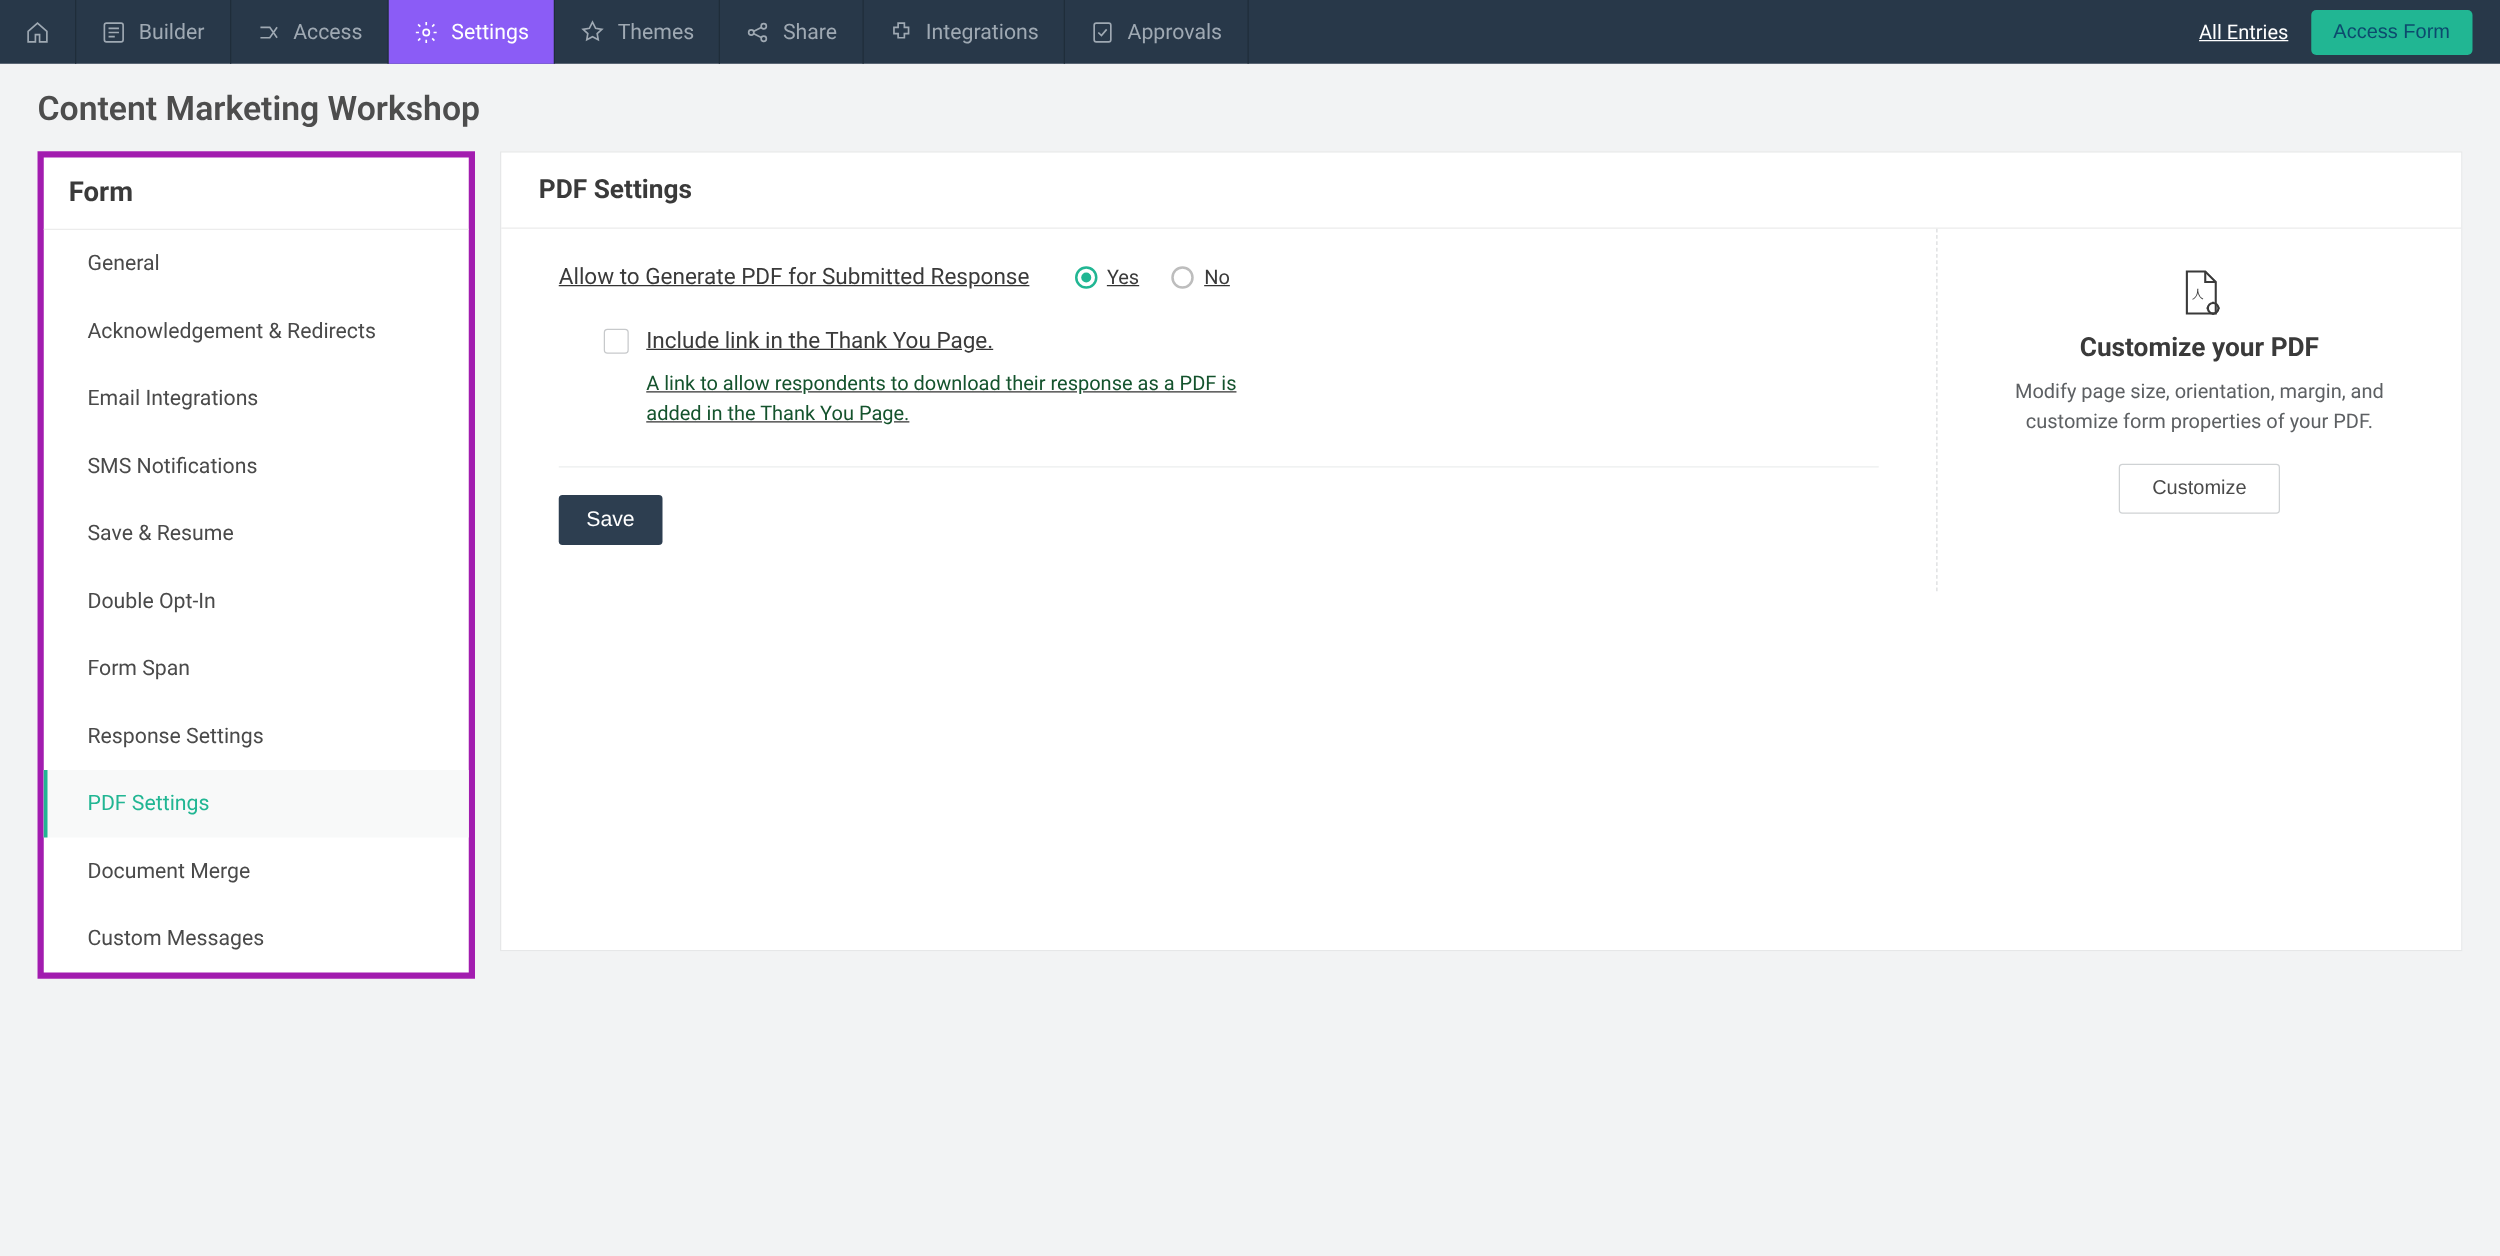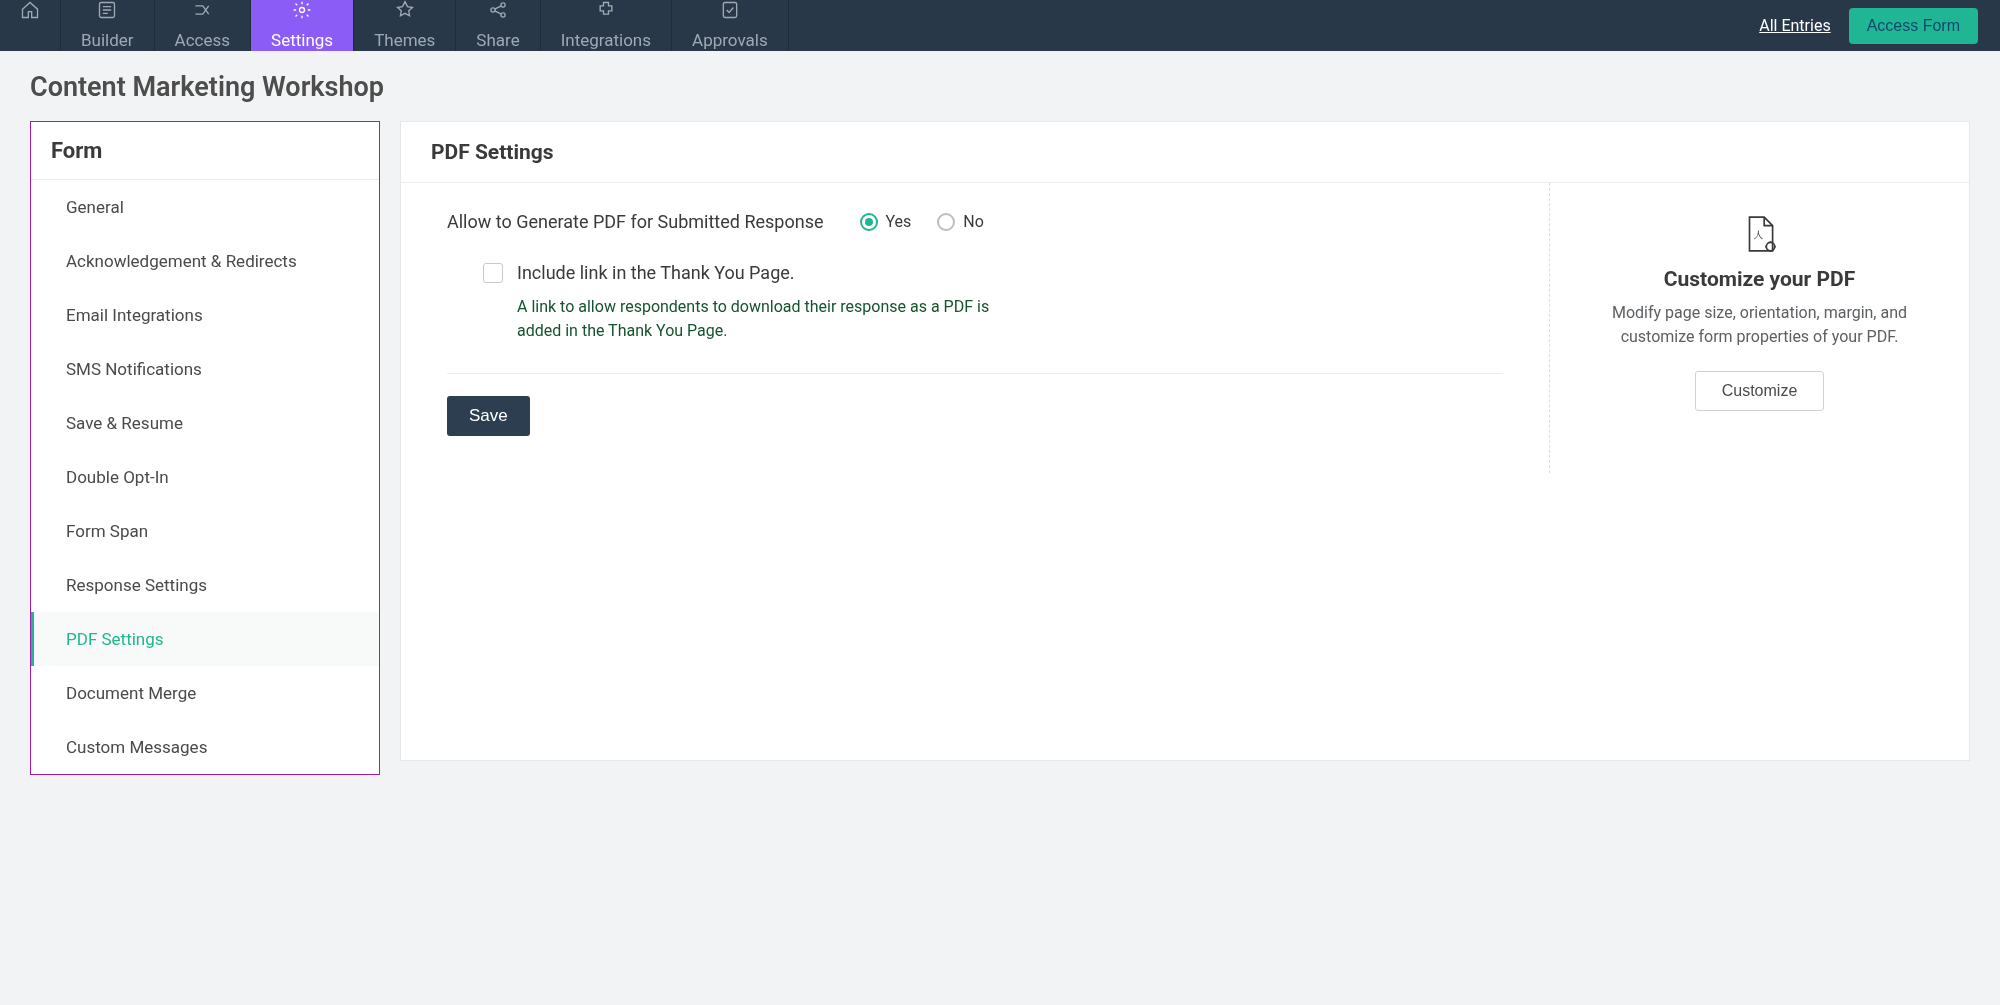--- a/index.html
+++ b/index.html
@@ -1,42 +1,42 @@
 <!DOCTYPE html>
 <html><head>
 <meta charset="utf-8">
 <style>
 * { margin: 0; padding: 0; box-sizing: border-box; }
 body { font-family: -apple-system, BlinkMacSystemFont, "Segoe UI", Roboto, Helvetica, Arial, sans-serif; background: #f2f3f4; color: #333; }
 
 .topnav { background: #283849; height: 51px; display: flex; align-items: stretch; }
 .topnav-left { display: flex; align-items: stretch; }
-.topnav-item { display: flex; align-items: center; gap: 10px; padding: 0 20px; color: #9fa9b3; cursor: pointer; border-right: 1px solid #1f2d3a; font-size: 17px; flex-direction: column; }
+.topnav-item { display: flex; align-items: center; gap: 10px; padding: 0 20px; color: #9fa9b3; cursor: pointer; border-right: 1px solid #1f2d3a; font-size: 17px; }
 .topnav-item.home { padding: 0 20px; }
 .topnav-item.active { background: #8b5cf6; color: #fff; }
 .topnav-item .icon { width: 20px; height: 20px; display:inline-flex; align-items:center; justify-content:center; }
 .topnav-item .icon svg { width: 20px; height: 20px; }
 .topnav-spacer { flex: 1; }
 .topnav-right { display: flex; align-items: center; gap: 18px; padding-right: 22px; }
 .all-entries { color: #fff; text-decoration: underline; font-size: 16px; cursor:pointer; }
 .access-form-btn { background: #21b693; color: #0c4a6e; border: none; padding: 9px 18px; border-radius: 4px; font-size: 16px; cursor:pointer; }
 
 .page-title { padding: 20px 30px 18px; font-size: 27px; font-weight: 600; color: #4d4d4d; }
 
 .content-area { display: flex; gap: 20px; padding: 0 30px 30px; align-items: flex-start; }
 
-.sidebar { width: 350px; background: #fff; border: 1px solid #a21caf; }
+.sidebar { width: 350px; background: #fff; border: 5px solid #a21caf; }
 .sidebar-header { padding: 16px 20px; font-size: 22px; font-weight: 700; color: #3a3a3a; border-bottom: 1px solid #ececec; }
 .sidebar-item { padding: 17px 32px; font-size: 17px; color: #4a4a4a; cursor: pointer; border-left: 3px solid transparent; }
 .sidebar-item.active { background: #f8f9f9; color: #21b693; border-left: 3px solid #21b693; }
 
 .main-panel { flex: 1; background: #fff; border: 1px solid #e6e7e8; min-height: 640px; }
 .panel-header { padding: 18px 30px; font-size: 21px; font-weight: 700; color: #3a3a3a; border-bottom: 1px solid #ececec; }
 .panel-body { display: flex; }
-.panel-left { flex: 1; padding: 28px 46px; }
+.panel-left { flex: 1; padding: 28px 46px; text-decoration: underline; }
 .panel-right { width: 420px; padding: 30px 28px; border-left: 1px dashed #dadcdd; display:flex; flex-direction:column; align-items:center; text-align:center; height: 290px; }
 
 .setting-row { display: flex; align-items: center; gap: 36px; }
 .setting-label { font-size: 18px; color: #3a3a3a; }
 .radio-group { display: flex; align-items: center; gap: 26px; }
 .radio-opt { display: flex; align-items: center; gap: 8px; cursor:pointer; font-size:16px; color:#3a3a3a; }
 .radio-circle { width:18px; height:18px; border-radius:50%; border:2px solid #bdbdbd; display:inline-flex; align-items:center; justify-content:center; }
 .radio-circle.selected { border-color:#21b693; }
 .radio-dot { width:8px; height:8px; border-radius:50%; background:#21b693; }
 

